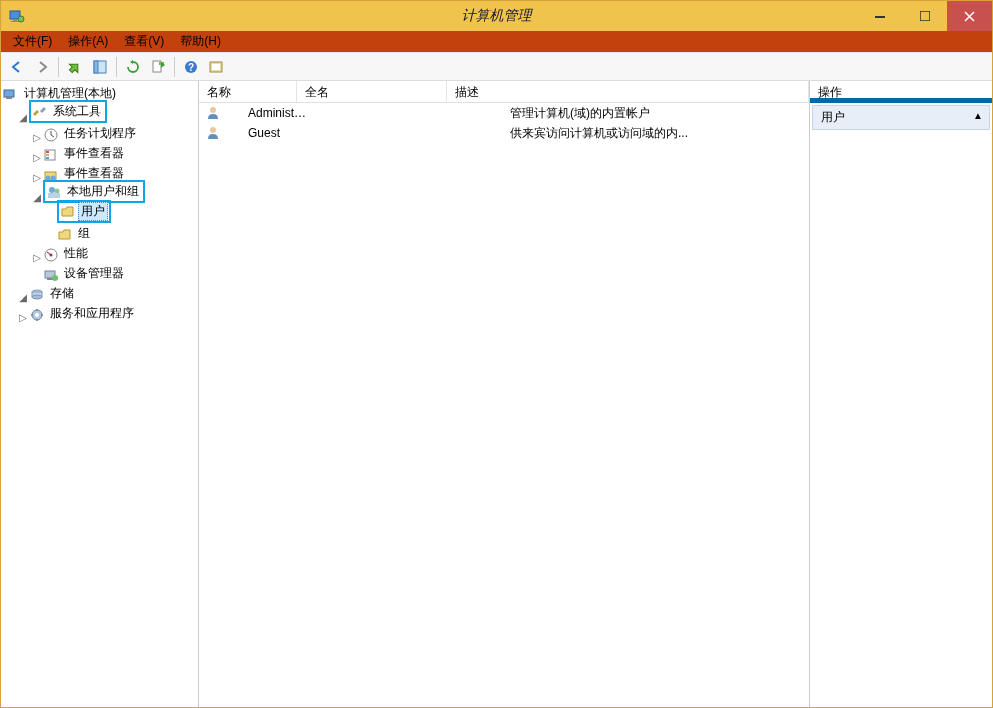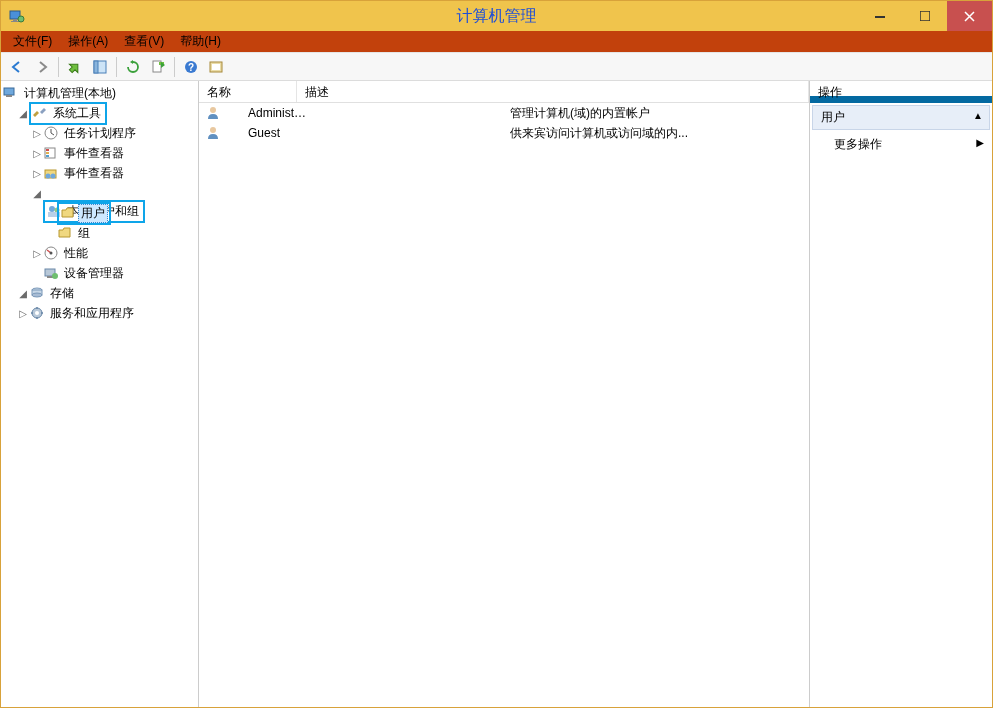--- a/index.html
+++ b/index.html
@@ -16,21 +16,21 @@
   height: 30px;
   background: #f0c44c;
   display: flex;
   align-items: center;
   position: relative;
 }
 .titlebar .app-icon { width: 16px; height: 16px; margin-left: 8px; }
 .titlebar .title {
   position: absolute;
   left: 50%; transform: translateX(-50%);
-  font-size: 16px; color: #1d4ed8;
+  font-size: 14px; color: #0f172a; font-style: italic;
 }
 .win-controls {
   margin-left: auto;
   display: flex;
   height: 100%;
 }
 .win-btn {
   width: 45px;
   display: flex; align-items: center; justify-content: center;
   font-family: Arial, sans-serif;
@@ -66,21 +66,21 @@
   height: calc(100% - 30px - 22px - 28px);
   background: #fff;
 }
 .tree-pane {
   width: 198px;
   border-right: 1px solid #ccc;
   overflow: auto;
   padding: 2px;
 }
 .tree-node {
-  display: flex; align-items: center;
+  display: flex; align-items: flex-end;
   height: 20px;
   padding-left: 0;
   white-space: nowrap;
 }
 .tree-node .twisty {
   width: 12px; text-align: center; color: #6b6b6b;
   font-size: 10px;
 }
 .tree-node .node-icon { width: 16px; height: 16px; margin-right: 2px; display:flex;align-items:center;justify-content:center;}
 .tree-node .label { padding: 1px 3px; }
@@ -115,21 +115,21 @@
 }
 .list-row .cell { padding: 0 8px; overflow: hidden; text-overflow: ellipsis; white-space: nowrap; margin-left: 17px; }
 .list-row .row-icon { width: 16px; height:16px; margin-left: 6px; margin-right: 2px; display:flex;align-items:center;justify-content:center;}
 .actions-pane {
   width: 182px;
   display: flex; flex-direction: column;
 }
 .actions-header {
   height: 22px;
   background: #fff;
-  border-bottom: 7px solid #0369a1;
+  border-bottom: 5px solid #0369a1;
   padding: 3px 8px;
   font-weight: normal;
 }
 .actions-section-title {
   background: #e7eef8;
   border: 1px solid #c8d5e8;
   margin: 2px;
   padding: 3px 8px;
   position: relative;
 }
@@ -379,20 +379,21 @@
             <path d="M8 2 L8 4 M8 12 L8 14 M2 8 L4 8 M12 8 L14 8" stroke="#6a88a8" stroke-width="1.5"></path>
           </svg>
       </span>
       <span class="label">服务和应用程序</span>
     </div>
   </div>
 
   <div class="list-pane">
     <div class="list-header">
       <div class="col col-name">名称</div>
+      <div class="col col-full">全名</div>
       <div class="col col-desc">描述</div>
     </div>
     <div class="list-body">
       <div class="list-row">
         <span class="row-icon">
           <svg width="16" height="16">
               <circle cx="8" cy="5" r="3" fill="#e8c8a0"></circle>
               <path d="M3 14 Q3 9 8 9 Q13 9 13 14 Z" fill="#6090c0"></path>
             </svg>
         </span>
@@ -413,19 +414,15 @@
       </div>
     </div>
   </div>
 
   <div class="actions-pane">
     <div class="actions-header">操作</div>
     <div class="actions-section-title">
       <span>用户</span>
       <span class="caret">▲</span>
     </div>
-    <div class="actions-item">
-      <span>更多操作</span>
-      <span class="chev">▶</span>
-    </div>
   </div>
 
 </div>
 
 </body></html>

